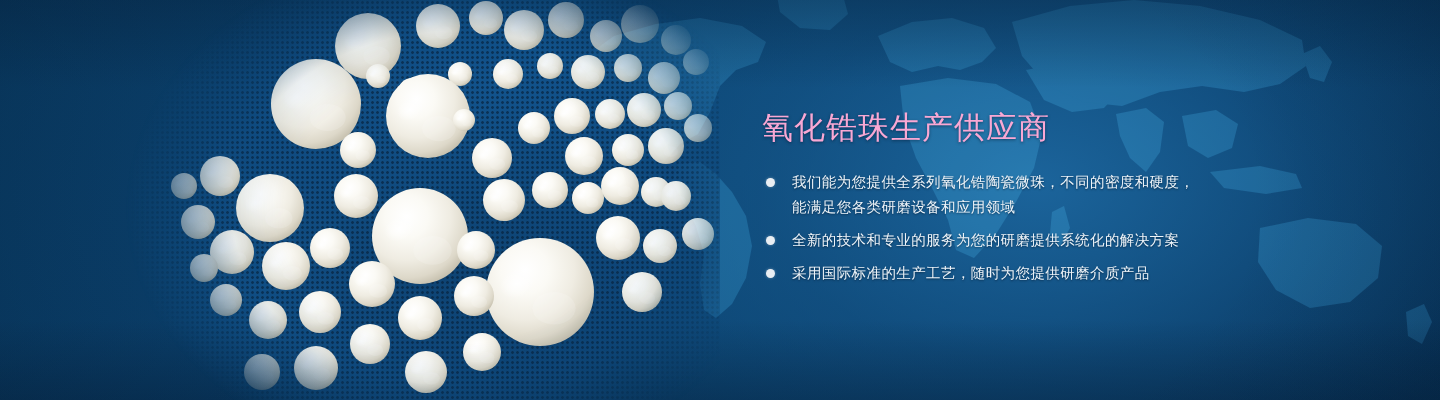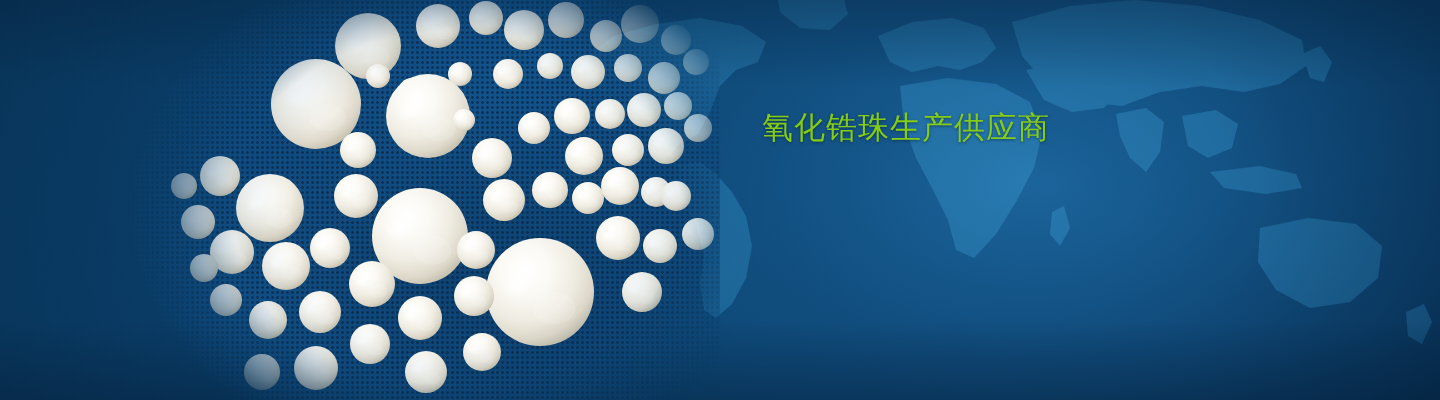--- a/index.html
+++ b/index.html
@@ -99,21 +99,21 @@
   .beads svg { width: 100%; height: 100%; display: block; }
 
   
   .copy {
     position: absolute;
     left: 762px;
     top: 108px;
     width: 560px;
   }
   .headline {
-    color: #84cc16;
+    color: #f9a8d4;
     font-size: 31px;
     line-height: 40px;
     letter-spacing: 1px;
     font-weight: 500;
     text-shadow: 0 1px 3px rgba(2,22,42,0.55);
     margin: 0 0 22px 0;
     white-space: nowrap;
   }
   ul.bullets {
     list-style: none;
@@ -298,15 +298,30 @@
             <use href="#b" transform="translate(344,120) scale(11)"></use>
           </g>
         </svg>
       </div>
     </div>
   </div>
 
   <div class="copy">
     <h1 class="headline">氧化锆珠生产供应商</h1>
 
+    <ul class="bullets">
+      <li>
+        <span class="dot"></span>
+        <span class="bline">我们能为您提供全系列氧化锆陶瓷微珠，不同的密度和硬度，</span>
+        <span class="bline">能满足您各类研磨设备和应用领域</span>
+      </li>
+      <li>
+        <span class="dot"></span>
+        <span class="bline">全新的技术和专业的服务为您的研磨提供系统化的解决方案</span>
+      </li>
+      <li>
+        <span class="dot"></span>
+        <span class="bline">采用国际标准的生产工艺，随时为您提供研磨介质产品</span>
+      </li>
+    </ul>
   </div>
 
 </div>
 
 </body></html>

